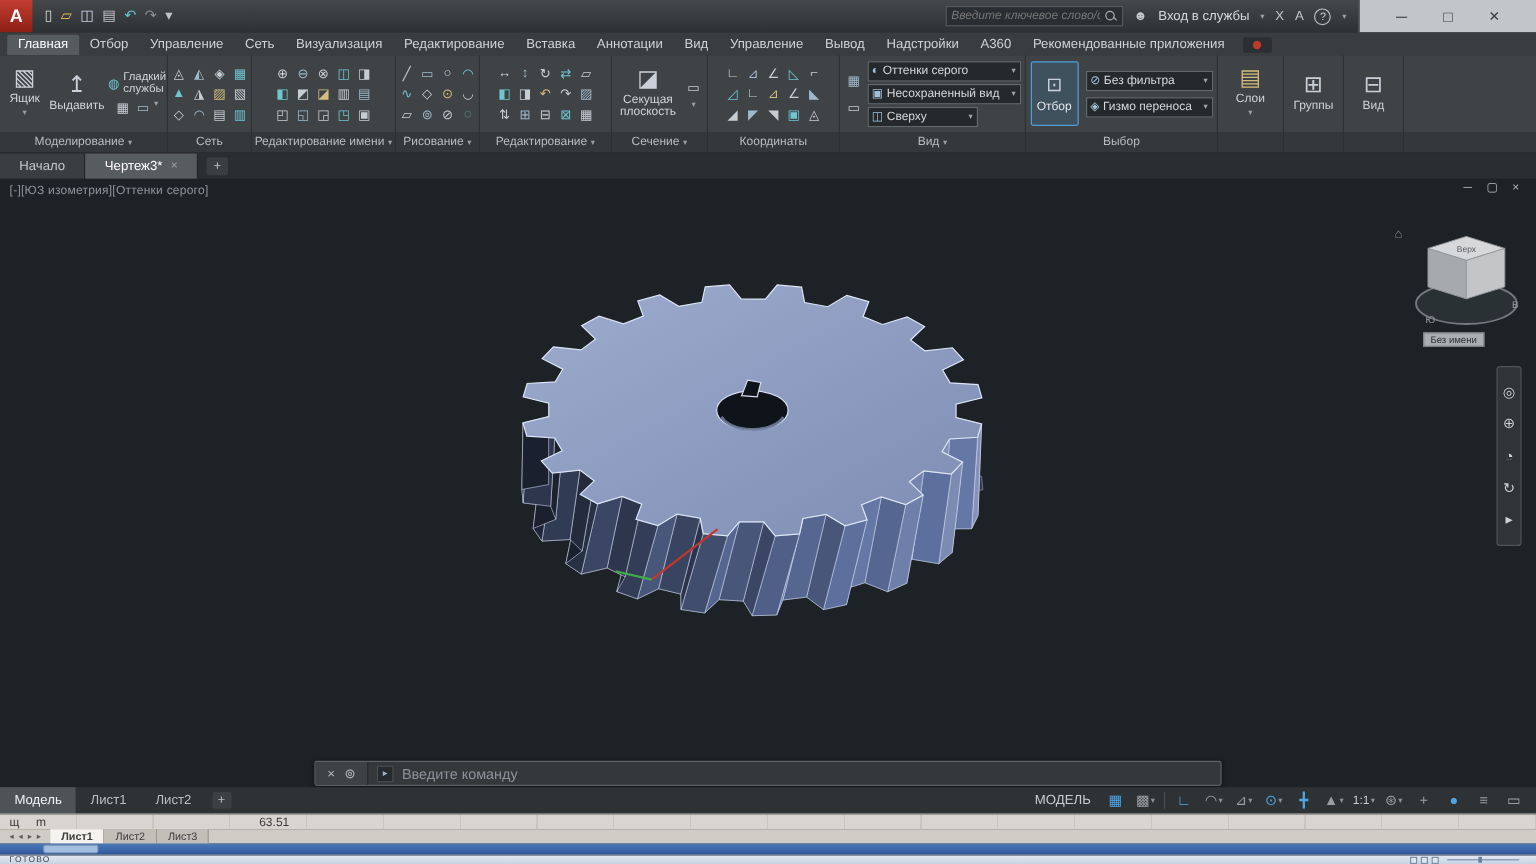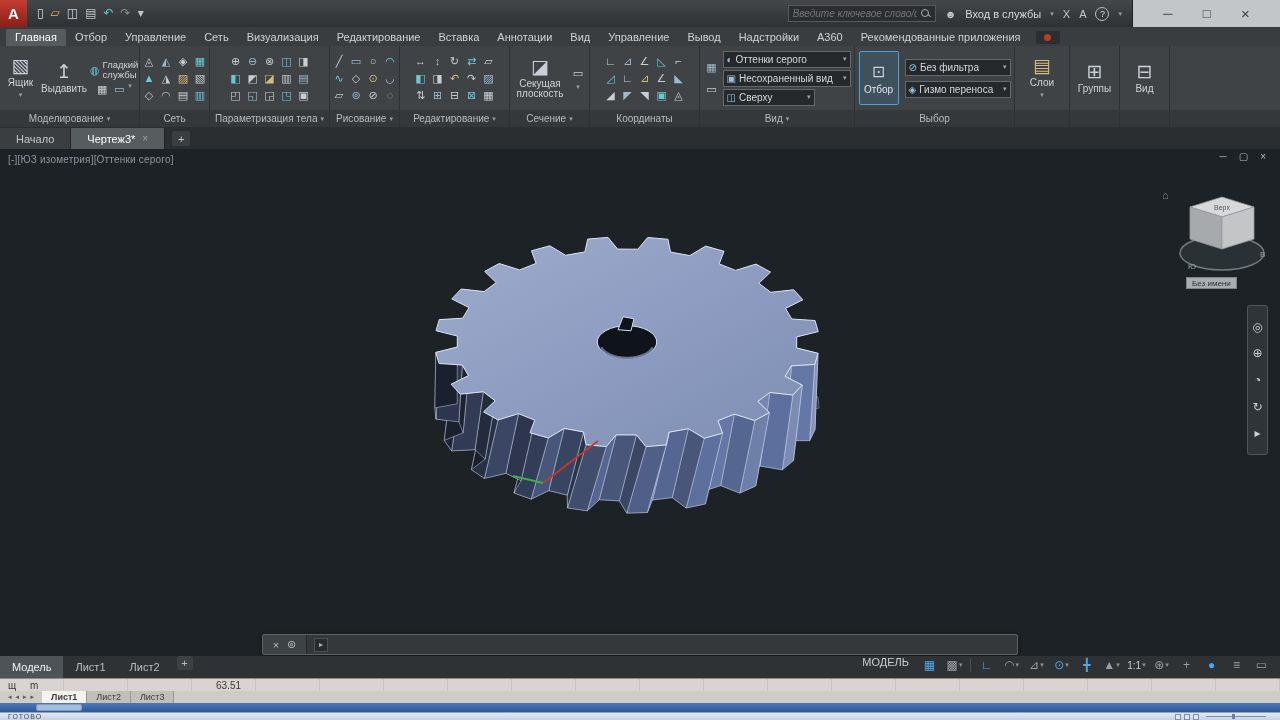--- a/index.html
+++ b/index.html
@@ -99,21 +99,21 @@
     color:#b9bec2;font-size:11px;border-right:1px solid #26292c}
   .cmdinput{flex:1;display:flex;align-items:center;gap:7px;padding:0 7px}
   .cmdprompt{width:14px;height:14px;background:#272b2e;border:1px solid #4b5053;color:#9fb6c9;
     font-size:8px;display:flex;align-items:center;justify-content:center}
   .cmdinput input{flex:1;background:transparent;border:none;outline:none;color:#9aa0a7;
     font-size:12px;font-family:inherit}
   .cmdinput input::placeholder{color:#8d939a;opacity:1}
 
   
   .statusbar{position:absolute;left:0;top:656px;width:1280px;height:22px;background:#2f3234;
-    display:flex;align-items:flex-start;font-size:11px;padding-right:6px}
+    display:flex;align-items:center;font-size:11px;padding-right:6px}
   .stab{padding:0 12px;height:22px;line-height:22px;color:#b9bec2;cursor:default}
   .stab.active{background:#4d5357;color:#f0f2f3}
   .sadd{width:16px;height:14px;margin-left:5px;background:#3c4043;color:#b9bec2;border-radius:2px;
     display:flex;align-items:center;justify-content:center;font-size:11px}
   .mode{margin-left:auto;margin-right:8px;color:#c9cdd0;font-size:11px}
   .sicons{display:flex;align-items:center}
   .sico{min-width:23px;height:18px;margin:0 1px;display:inline-flex;align-items:center;justify-content:center;
     gap:1px;font-size:12px;color:#9aa0a4;cursor:default}
   .sico.blue{color:#4da6e8}
   .sico .car{font-size:7px;color:#8b9196}
@@ -277,21 +277,21 @@
             <div class="icon-row">
               <span class="sic" style="color: rgb(198, 205, 211);">◰</span>
               <span class="sic" style="color: rgb(159, 185, 204);">◱</span>
               <span class="sic" style="color: rgb(198, 205, 211);">◲</span>
               <span class="sic" style="color: rgb(110, 198, 207);">◳</span>
               <span class="sic" style="color: rgb(198, 205, 211);">▣</span>
             </div>
           </div>
         </div>
       <div class="plabel">
-        <span>Параметризация тела</span>
+        <span>Редактирование имени</span>
           <span class="pcar">▾</span>
       </div>
     </div>
 
     <div class="panel" style="width:70px">
       <div class="pcontent">
           <div class="icon-col">
             <div class="icon-row">
               <span class="sic" style="color: rgb(198, 205, 211);">╱</span>
               <span class="sic" style="color: rgb(159, 185, 204);">▭</span>
@@ -580,20 +580,21 @@
         <span class="navic">▸</span>
       </div>
 
     <div class="cmdbar">
       <div class="cmdtools">
         <span>×</span>
         <span>⊚</span>
       </div>
       <div class="cmdinput">
         <span class="cmdprompt">▸</span>
+        <input type="text" placeholder="Введите команду" style="">
       </div>
     </div>
   </div>
 
   <div class="statusbar">
     <div class="stab active">Модель</div>
     <div class="stab">Лист1</div>
     <div class="stab">Лист2</div>
     <div class="sadd">+</div>
     <div class="mode">МОДЕЛЬ</div>

